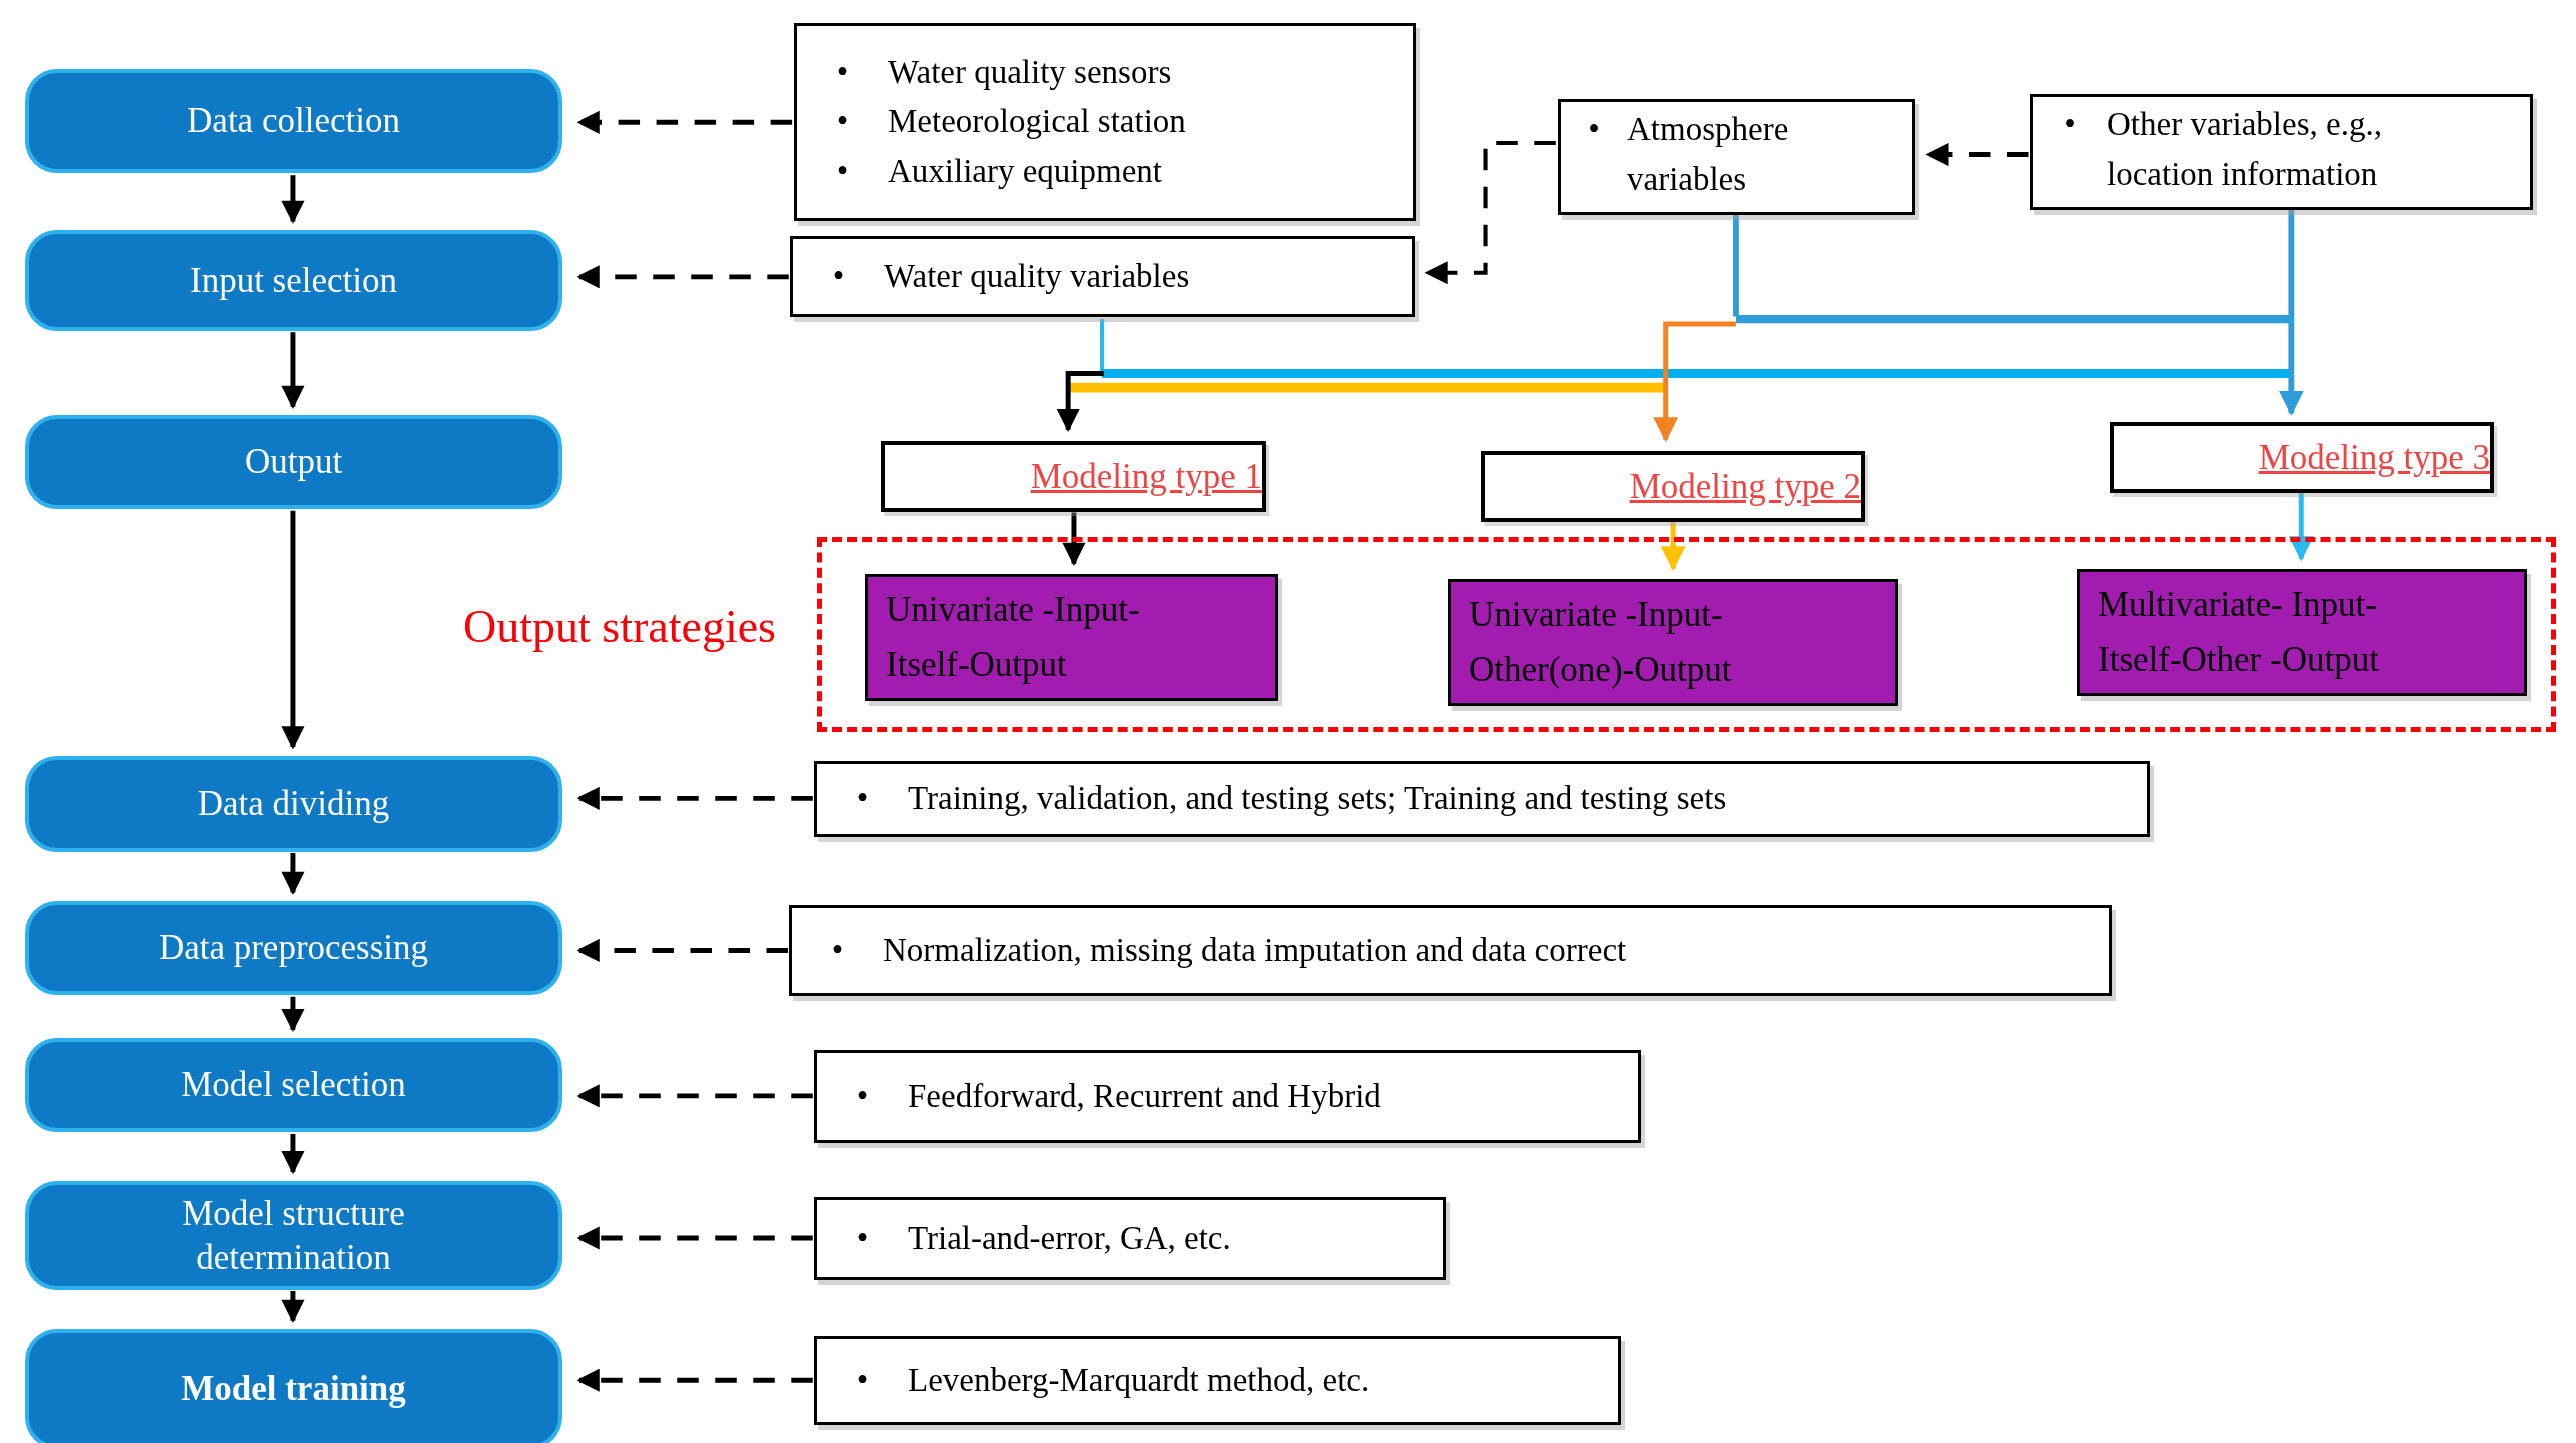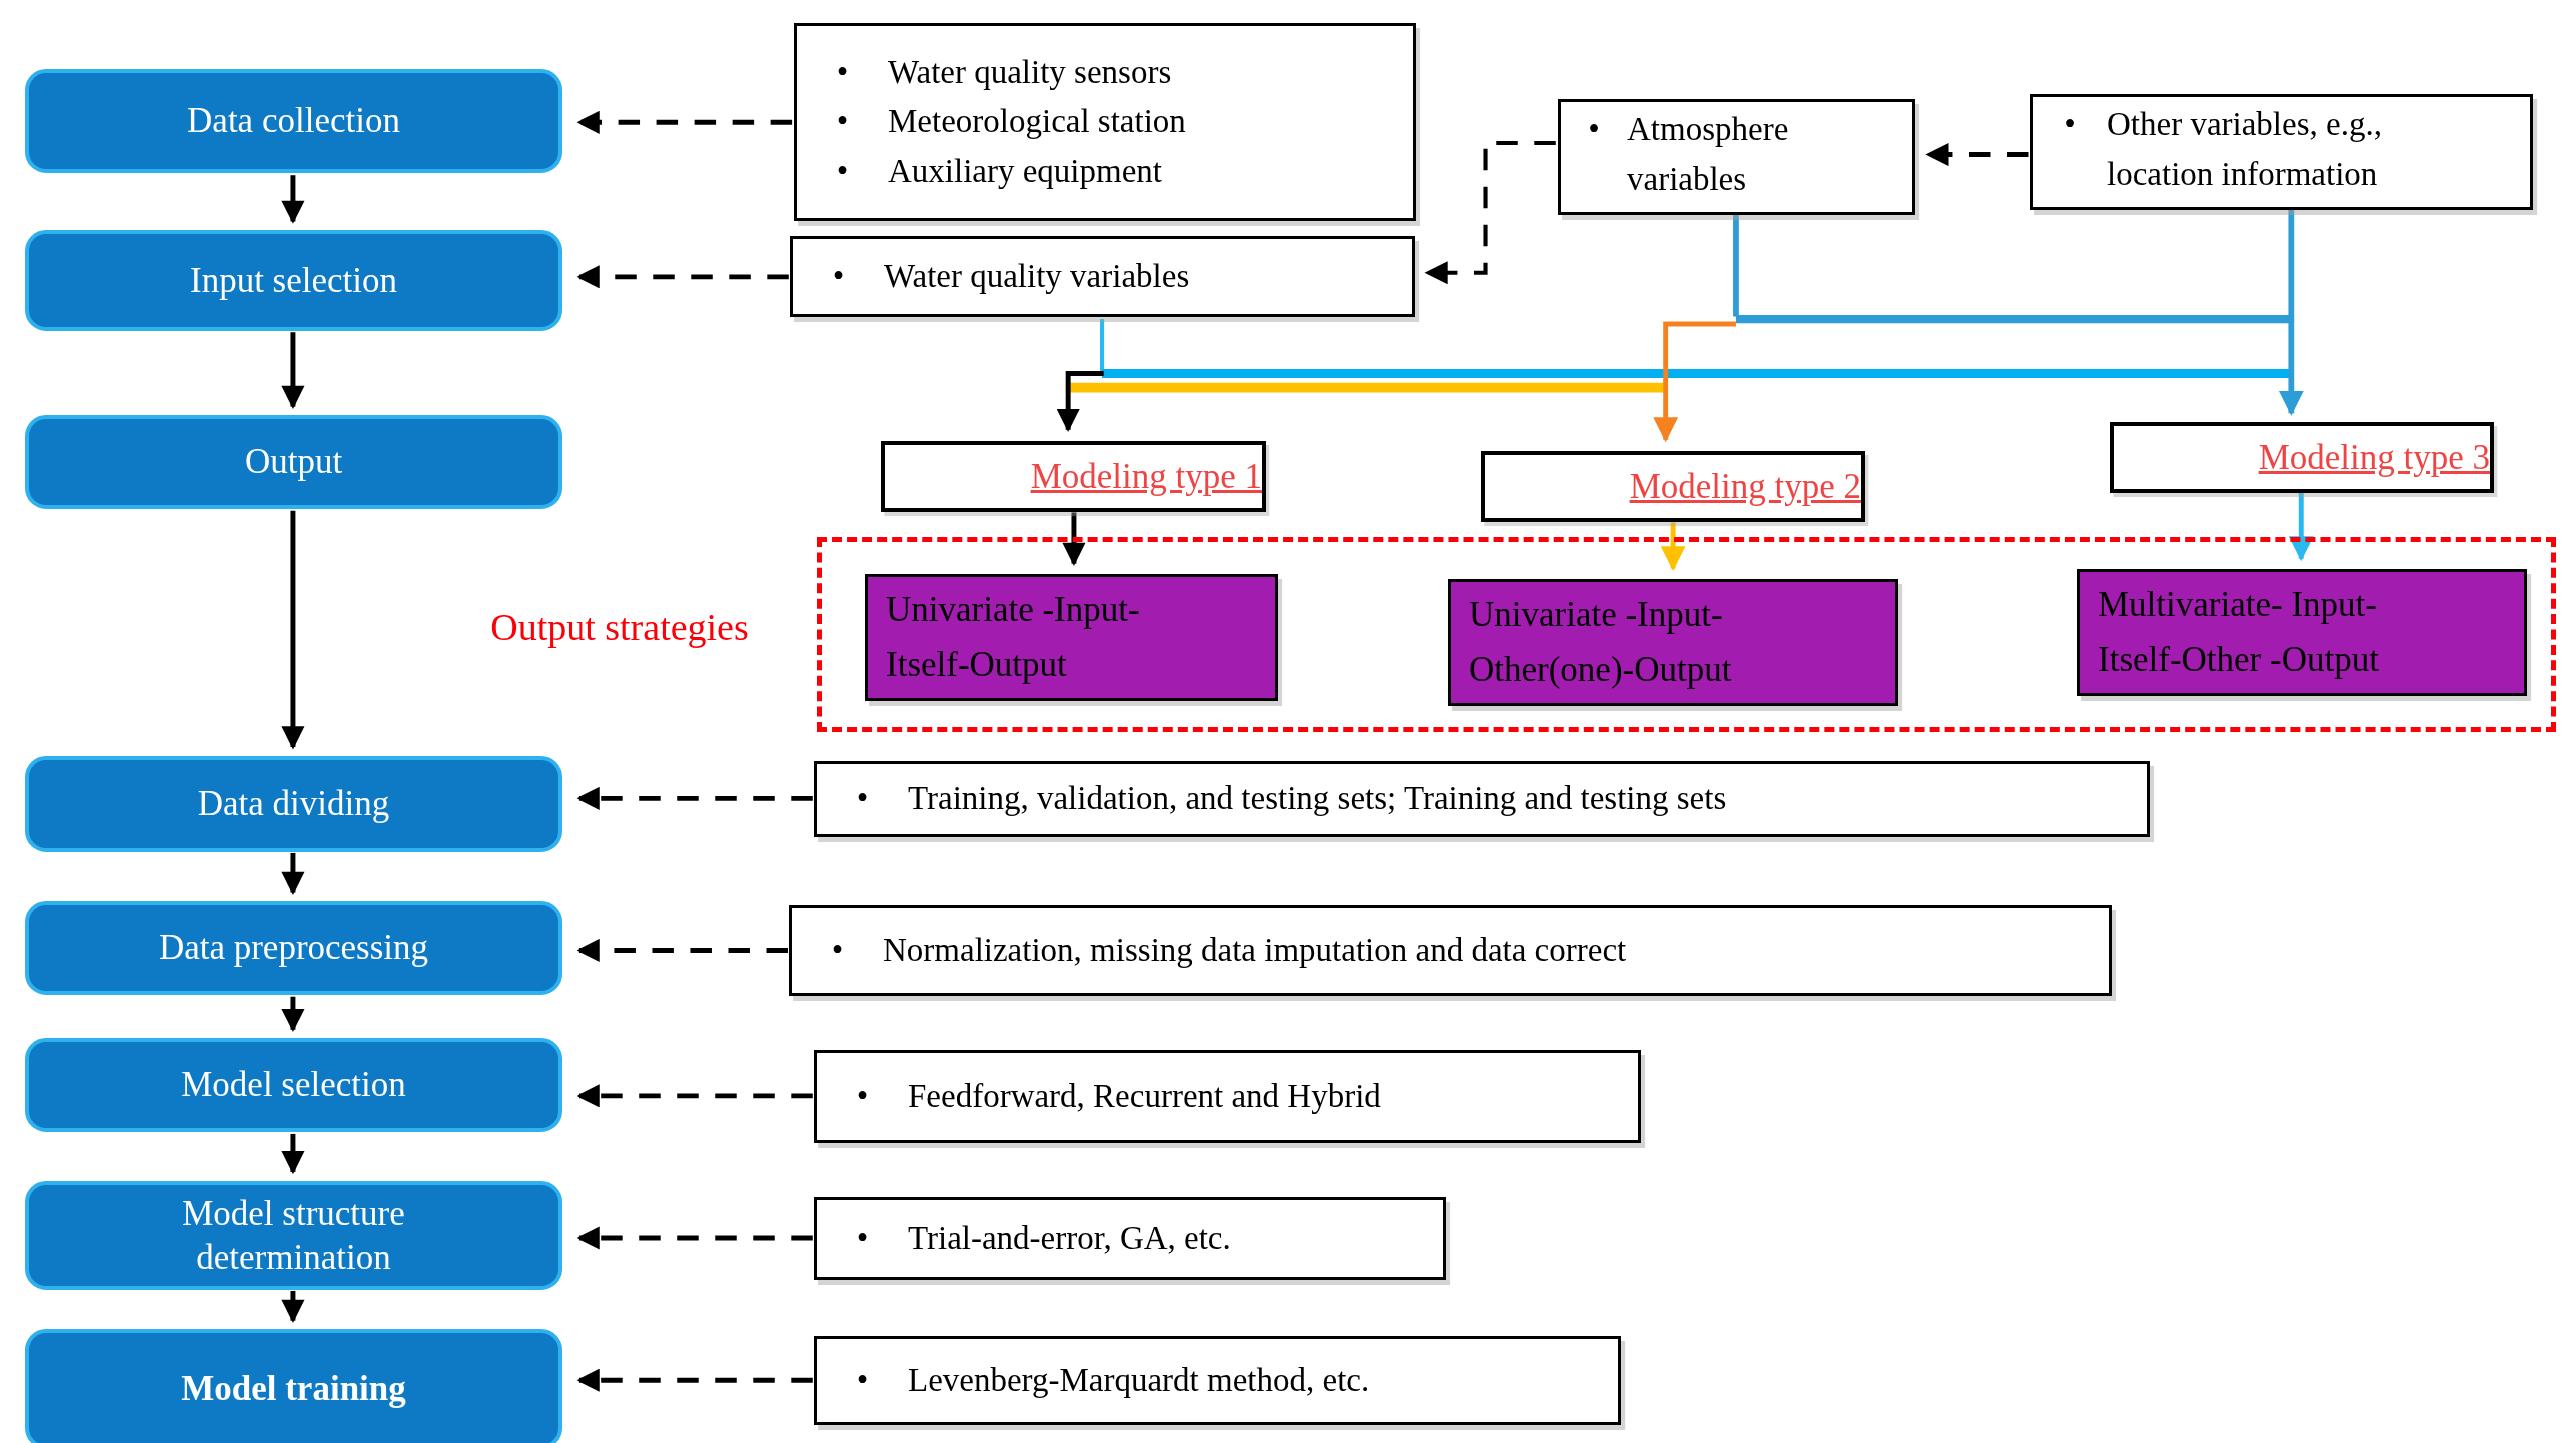--- a/index.html
+++ b/index.html
@@ -4,21 +4,21 @@
 <style>
   html,body{margin:0;padding:0;background:#ffffff;}
   .stage-canvas{
     position:relative;width:2576px;height:1443px;background:#ffffff;overflow:hidden;
     font-family:"Liberation Serif","DejaVu Serif",serif;
   }
   svg.connectors{position:absolute;left:0;top:0;width:2576px;height:1443px;}
   .abs{position:absolute;box-sizing:border-box;}
   
   .proc{
-    background:#0e7ac5;border:4.1px solid #2fb1ee;border-radius:21px;
+    background:#0e7ac5;border:4.1px solid #2fb1ee;border-radius:32px;
     color:#ffffff;font-size:35px;display:flex;flex-direction:column;
     align-items:center;justify-content:center;text-align:center;line-height:1.25;
   }
   
   .note{
     background:#ffffff;border:3.3px solid #000000;color:#000000;
     box-shadow:4.1px 5px 0 rgba(160,160,160,.45);
     display:flex;align-items:center;font-size:33px;line-height:1.5;
   }
   .note .bullet{display:inline-block;width:91px;text-align:center;flex:0 0 auto;font-size:33px;}
@@ -34,21 +34,21 @@
   
   .strat{
     background:#a21caf;border:3.3px solid #000000;color:#000000;font-size:35px;line-height:1.55;
     display:flex;flex-direction:column;justify-content:center;padding:8.3px 18px;
     box-shadow:4.1px 5px 0 rgba(160,160,160,.45);
   }
   .red-dash{
     border:5.8px dashed #fb0007;background:transparent;
   }
   .red-label{
-    color:#fb0007;font-size:38px;display:flex;align-items:center;justify-content:center;text-align:center;
+    color:#fb0007;font-size:46px;display:flex;align-items:center;justify-content:center;text-align:center;
   }
 </style>
 </head>
 <body>
 
 <div class="stage-canvas">
 
   <svg class="connectors" viewBox="0 0 3116 1746" xmlns="http://www.w3.org/2000/svg">
     <defs>
       <marker id="ah-black" viewBox="0 0 10 10" refX="9" refY="5" markerWidth="32" markerHeight="28" markerUnits="userSpaceOnUse" orient="auto-start-reverse">

